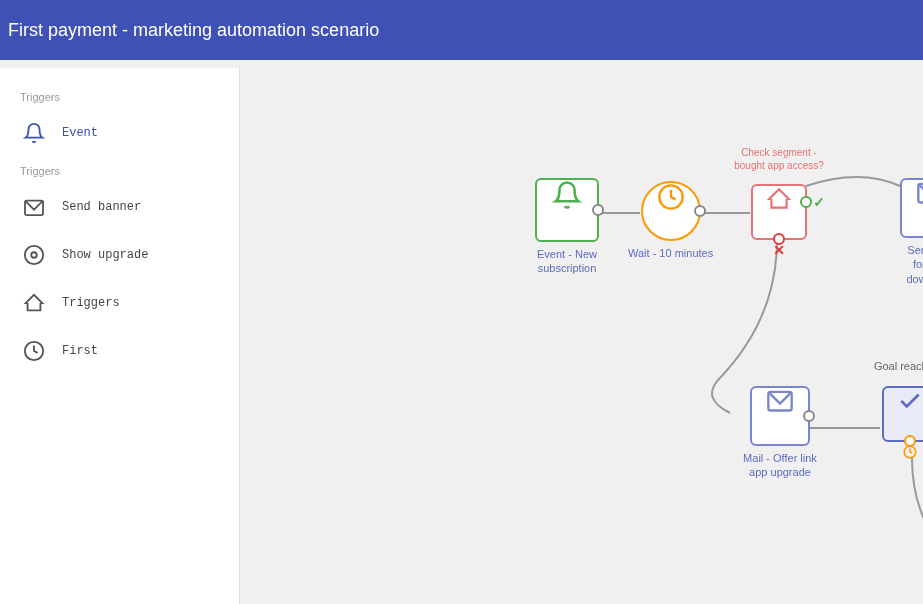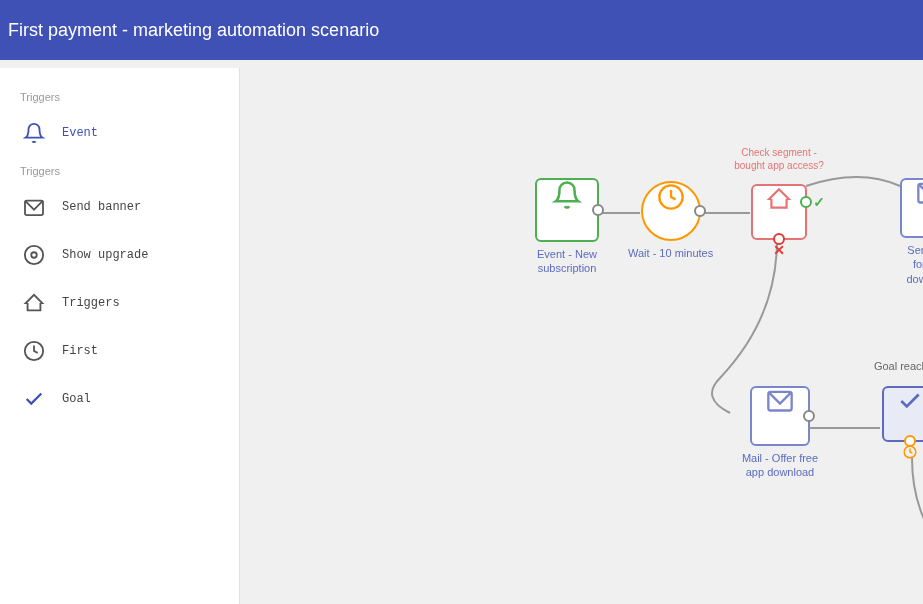--- a/index.html
+++ b/index.html
@@ -262,28 +262,20 @@
     <div class="sidebar-item">
       <div class="icon icon-wait">
         <svg width="22" height="22" viewBox="0 0 24 24" fill="none" stroke="#555" stroke-width="2">
           <circle cx="12" cy="12" r="10"></circle>
           <polyline points="12,6 12,12 16,14"></polyline>
         </svg>
       </div>
       <span class="label">First</span>
     </div>
 
-    <div class="sidebar-item">
-      <div class="icon icon-goal">
-        <svg width="22" height="22" viewBox="0 0 24 24" fill="none" stroke="#3f51b5" stroke-width="2.5">
-          <polyline points="20,6 9,17 4,12"></polyline>
-        </svg>
-      </div>
-      <span class="label">Goal</span>
-    </div>
 
   </div>
 
   <div class="canvas">
 
     <svg class="canvas-svg">
 
       <path d="M 345 145 Q 390 145 400 145" stroke="#999" stroke-width="2" fill="none"></path>
 
       <path d="M 460 145 Q 500 145 510 145" stroke="#999" stroke-width="2" fill="none"></path>
@@ -350,21 +342,21 @@
     </div>
 
     <div class="node node-mail" style="left:495px; top:318px;">
       <div class="node-box">
         <svg width="28" height="24" viewBox="0 0 24 20" fill="none" stroke="#7986cb" stroke-width="2">
           <rect x="2" y="3" width="20" height="16" rx="2"></rect>
           <polyline points="2,3 12,13 22,3"></polyline>
         </svg>
         <div class="node-connector connector-right"></div>
       </div>
-      <div class="node-label">Mail - Offer free app download</div>
+      <div class="node-label">Mail - Offer link app upgrade</div>
     </div>
 
     <div class="node node-goal" style="left:642px; top:318px;">
       <div class="node-box" style="position:relative;">
         <div class="goal-label-top">Goal reached?</div>
         <svg width="26" height="26" viewBox="0 0 24 24" fill="none" stroke="#5c6bc0" stroke-width="2.5">
           <polyline points="20,6 9,17 4,12"></polyline>
         </svg>
 
         <div class="node-connector" style="bottom:-7px; left:50%; transform:translateX(-50%); border-color:#ff9800;"></div>

